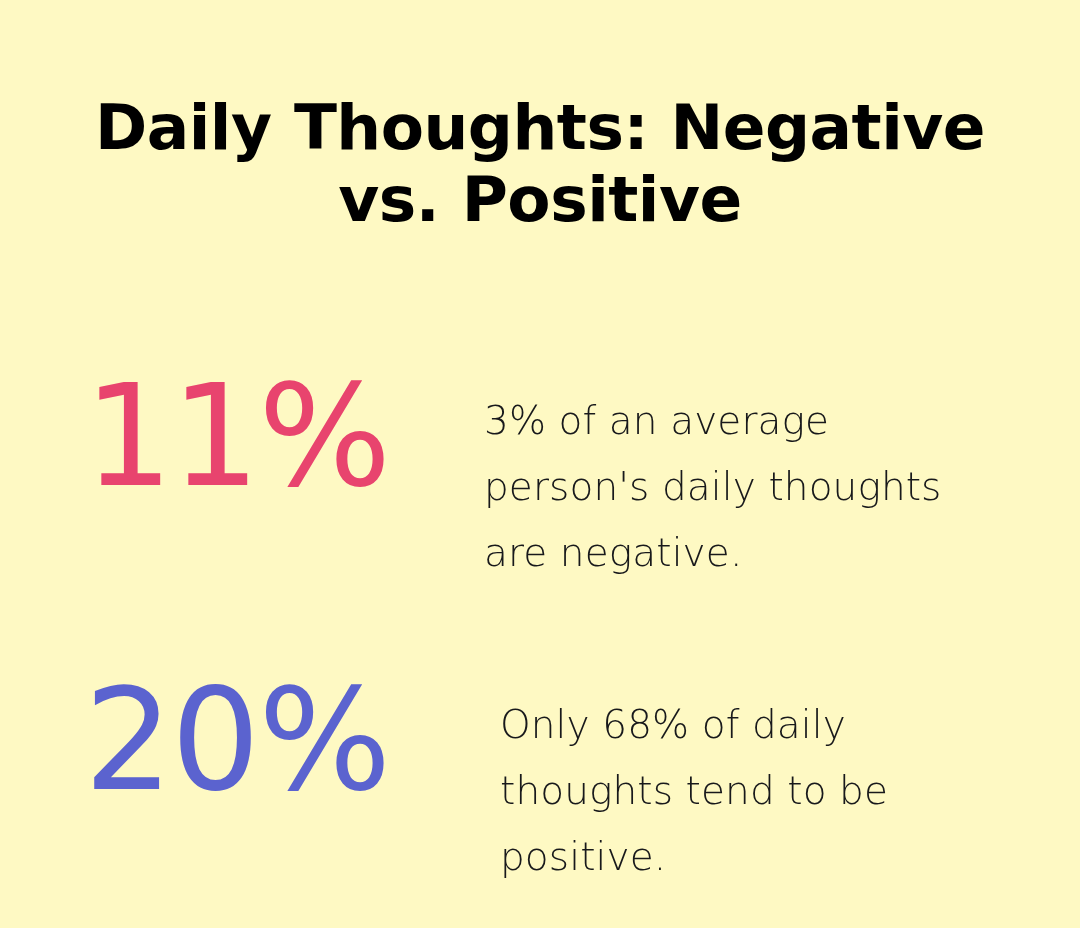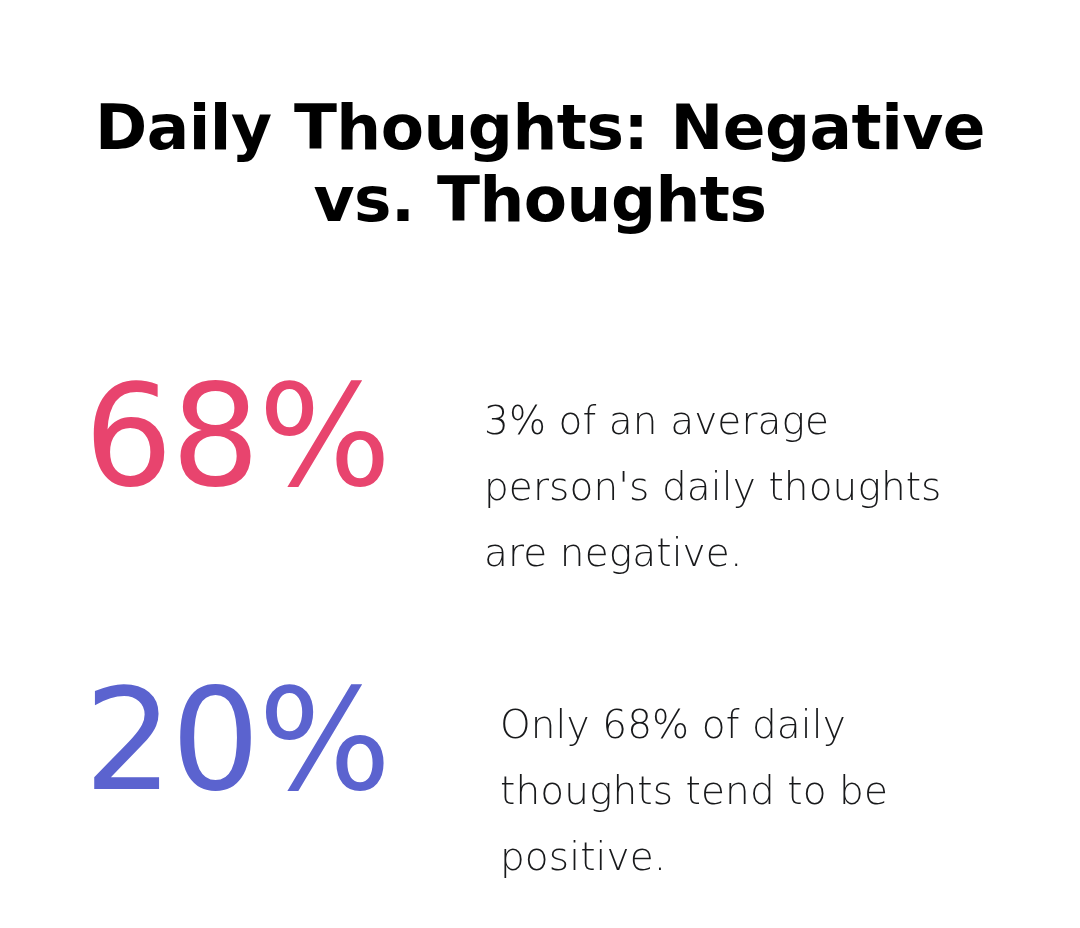--- a/index.html
+++ b/index.html
@@ -12,21 +12,21 @@
     height: 928px;
     background: #dfe0e0;
     font-family: "DejaVu Sans", "Liberation Sans", sans-serif;
     overflow: hidden;
   }
 
   .poster {
     position: relative;
     width: 1080px;
     height: 928px;
-    background: #ffffff;
+    background: #fef9c3;
     box-sizing: border-box;
   }
 
   
   .title-block {
     position: absolute;
     left: 70px;
     top: 92px;
     width: 940px;
     text-align: center;
@@ -87,27 +87,27 @@
     letter-spacing: 0.1px;
     max-width: 500px;
   }
 </style>
 </head>
 <body>
 
 <div class="poster">
 
   <div class="title-block">
-    <h1 class="title"><span>Daily Thoughts: Negative</span><br><span>vs. Thoughts</span></h1>
+    <h1 class="title"><span>Daily Thoughts: Negative</span><br><span>vs. Positive</span></h1>
   </div>
 
   <div class="stats">
 
     <div class="stat-row">
-      <div class="stat-figure negative">68%</div>
+      <div class="stat-figure negative">11%</div>
       <div class="stat-text">3% of an average person's daily thoughts are negative.</div>
     </div>
 
     <div class="stat-row">
       <div class="stat-figure positive">20%</div>
       <div class="stat-text">Only 68% of daily thoughts tend to be positive.</div>
     </div>
 
   </div>
 

